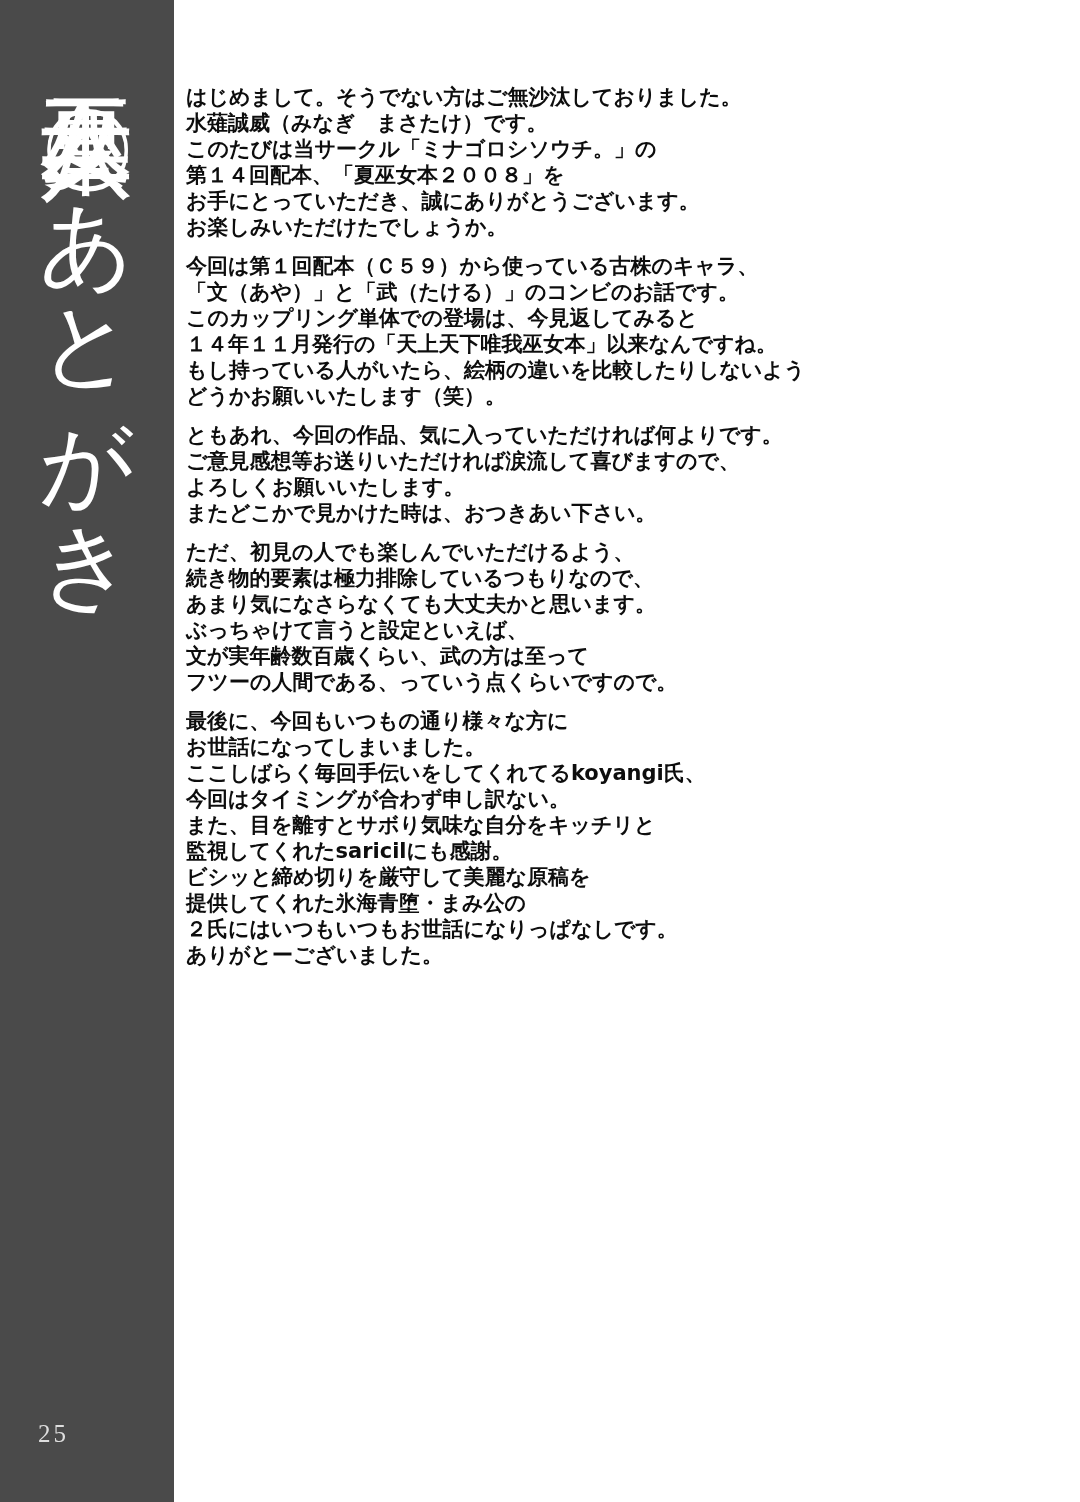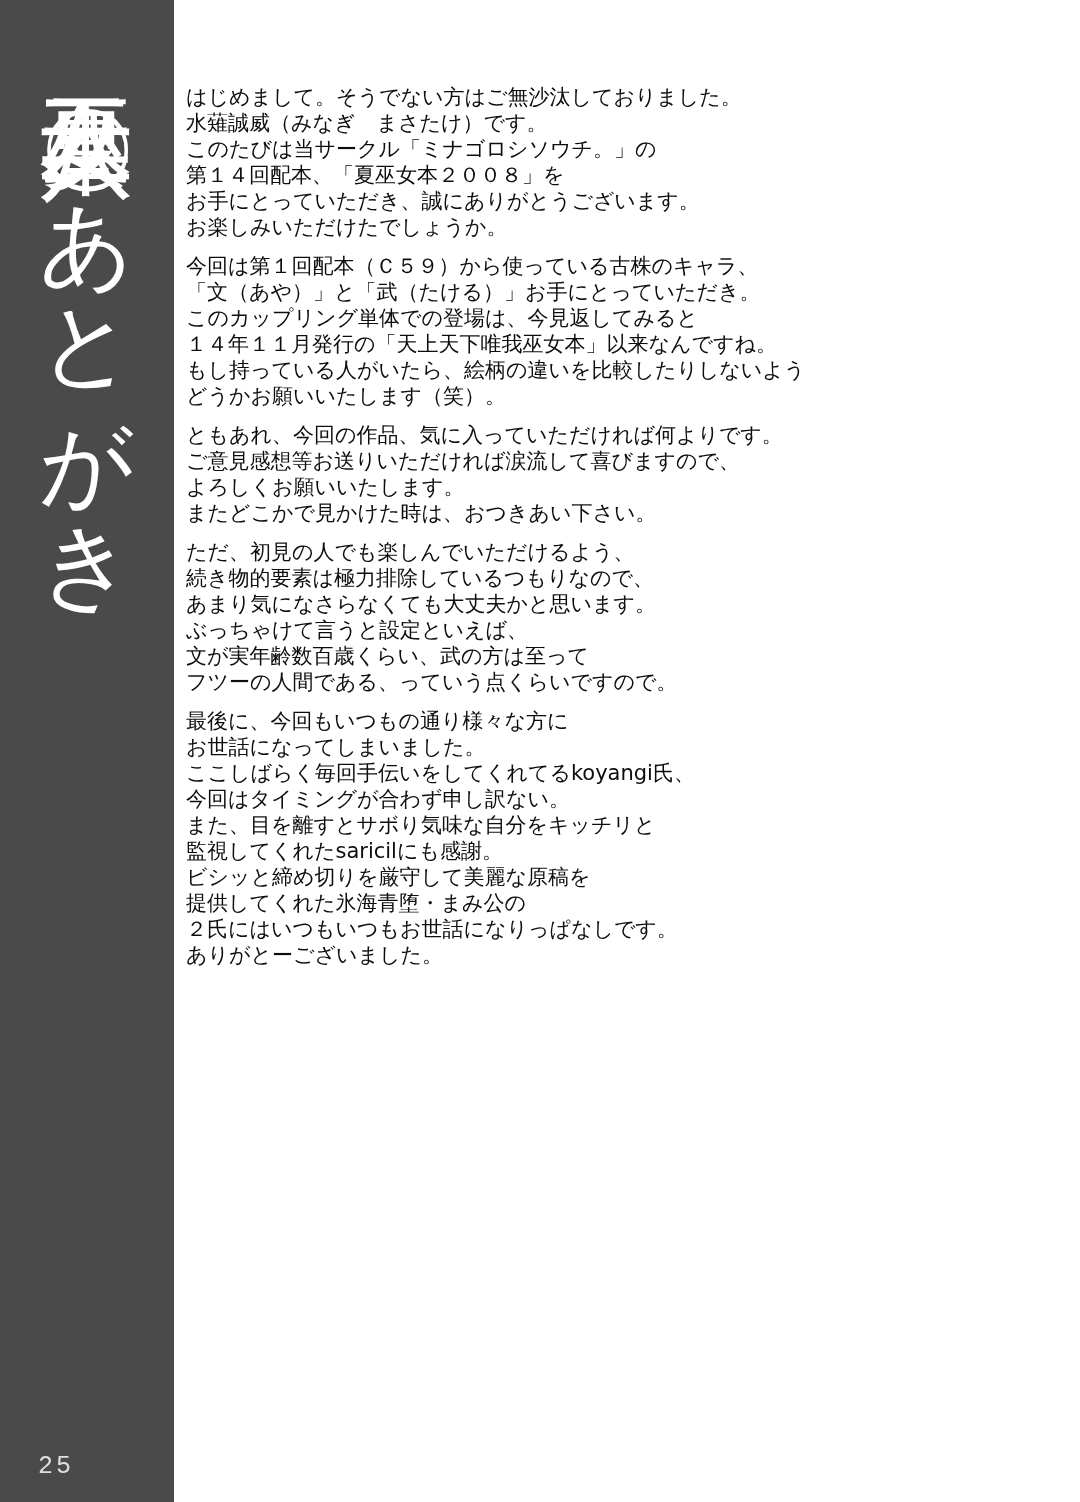--- a/index.html
+++ b/index.html
@@ -32,34 +32,34 @@
     text-orientation: upright;
     white-space: nowrap;
     color: #ffffff;
     font-family: "DejaVu Serif", serif;
     font-size: 93px;
     line-height: 1;
     letter-spacing: 2px;
   }
   .page-number {
     position: absolute;
-    top: 1452px;
+    top: 1420px;
     left: 38px;
     color: #dedede;
     font-size: 25px;
     letter-spacing: 3px;
-    font-family: Liberation Mono, monospace;
+    font-family: Liberation Serif, serif;
   }
   .content {
     position: absolute;
     left: 186px;
     top: 84px;
     width: 840px;
     color: #0d0d0d;
-    font-weight: normal;
+    font-weight: bold;
     font-size: 21px;
     line-height: 26px;
   }
   .content p {
     margin: 0 0 13px 0;
     white-space: pre-line;
   }
   .content p.signoff {
     margin-top: 28px;
   }
@@ -75,21 +75,21 @@
   </aside>
 
   <main class="content">
     <p>はじめまして。そうでない方はご無沙汰しておりました。
 水薙誠威（みなぎ　まさたけ）です。
 このたびは当サークル「ミナゴロシソウチ。」の
 第１４回配本、「夏巫女本２００８」を
 お手にとっていただき、誠にありがとうございます。
 お楽しみいただけたでしょうか。</p>
     <p>今回は第１回配本（Ｃ５９）から使っている古株のキャラ、
-「文（あや）」と「武（たける）」お手にとっていただき。
+「文（あや）」と「武（たける）」のコンビのお話です。
 このカップリング単体での登場は、今見返してみると
 １４年１１月発行の「天上天下唯我巫女本」以来なんですね。
 もし持っている人がいたら、絵柄の違いを比較したりしないよう
 どうかお願いいたします（笑）。</p>
     <p>ともあれ、今回の作品、気に入っていただければ何よりです。
 ご意見感想等お送りいただければ涙流して喜びますので、
 よろしくお願いいたします。
 またどこかで見かけた時は、おつきあい下さい。</p>
     <p>ただ、初見の人でも楽しんでいただけるよう、
 続き物的要素は極力排除しているつもりなので、

